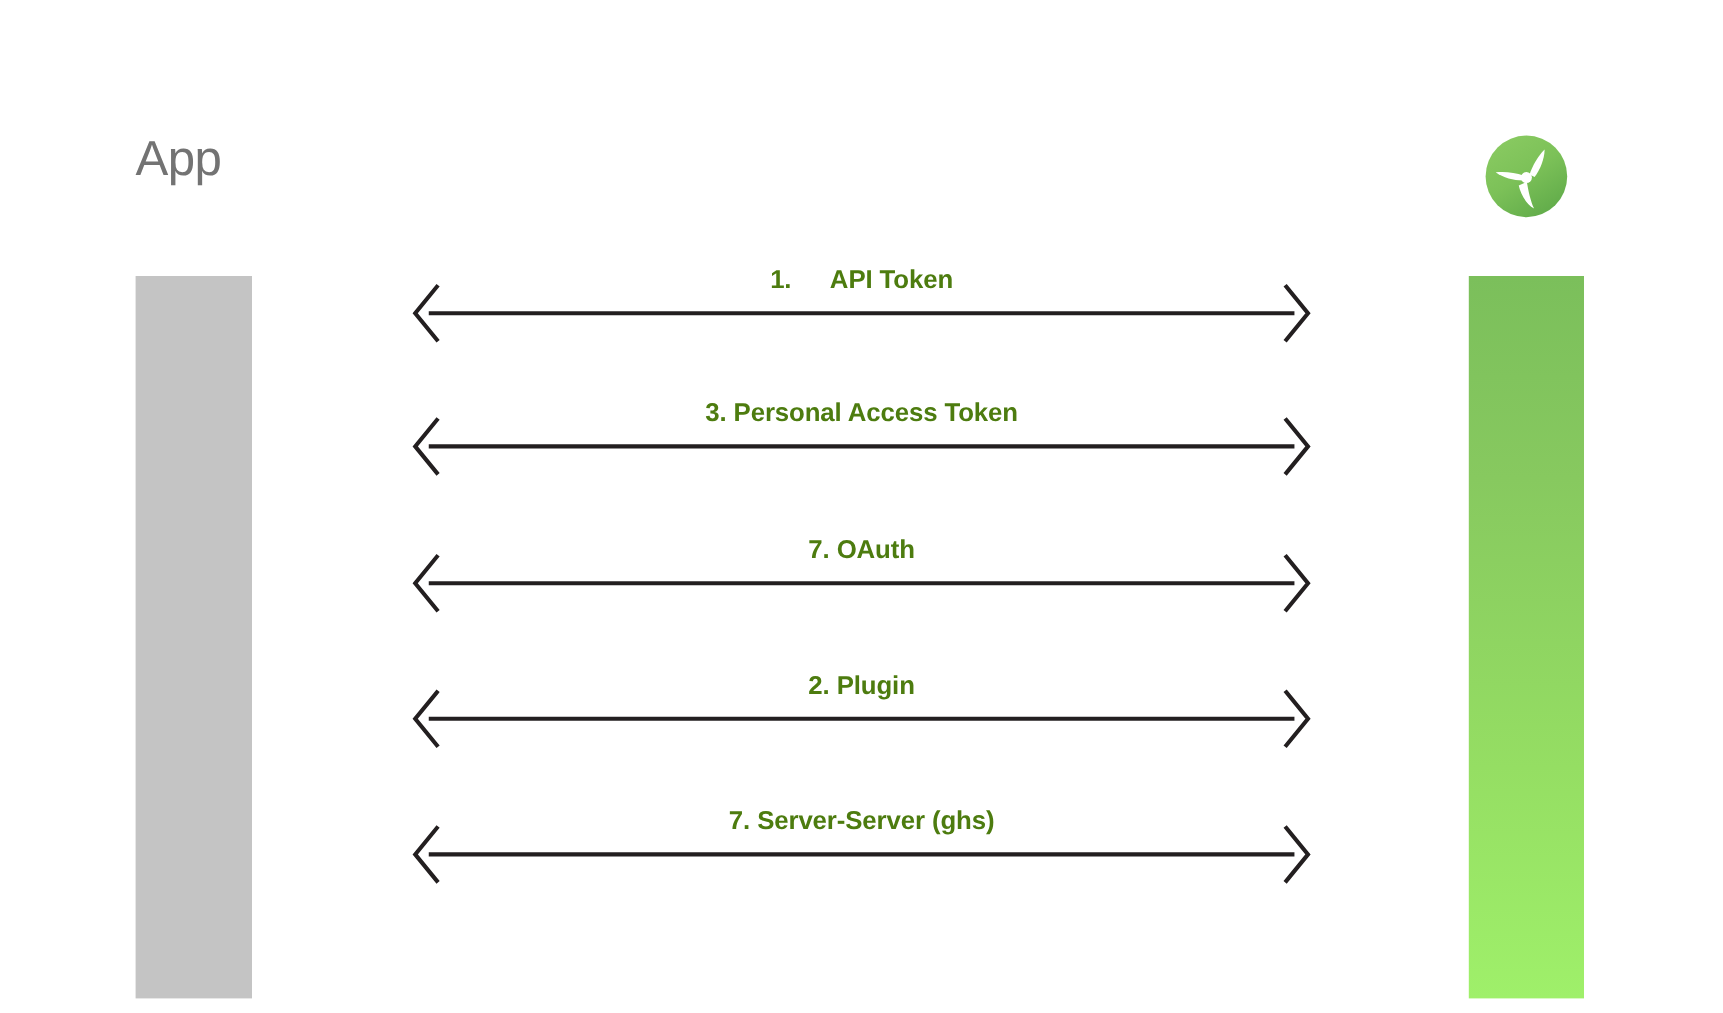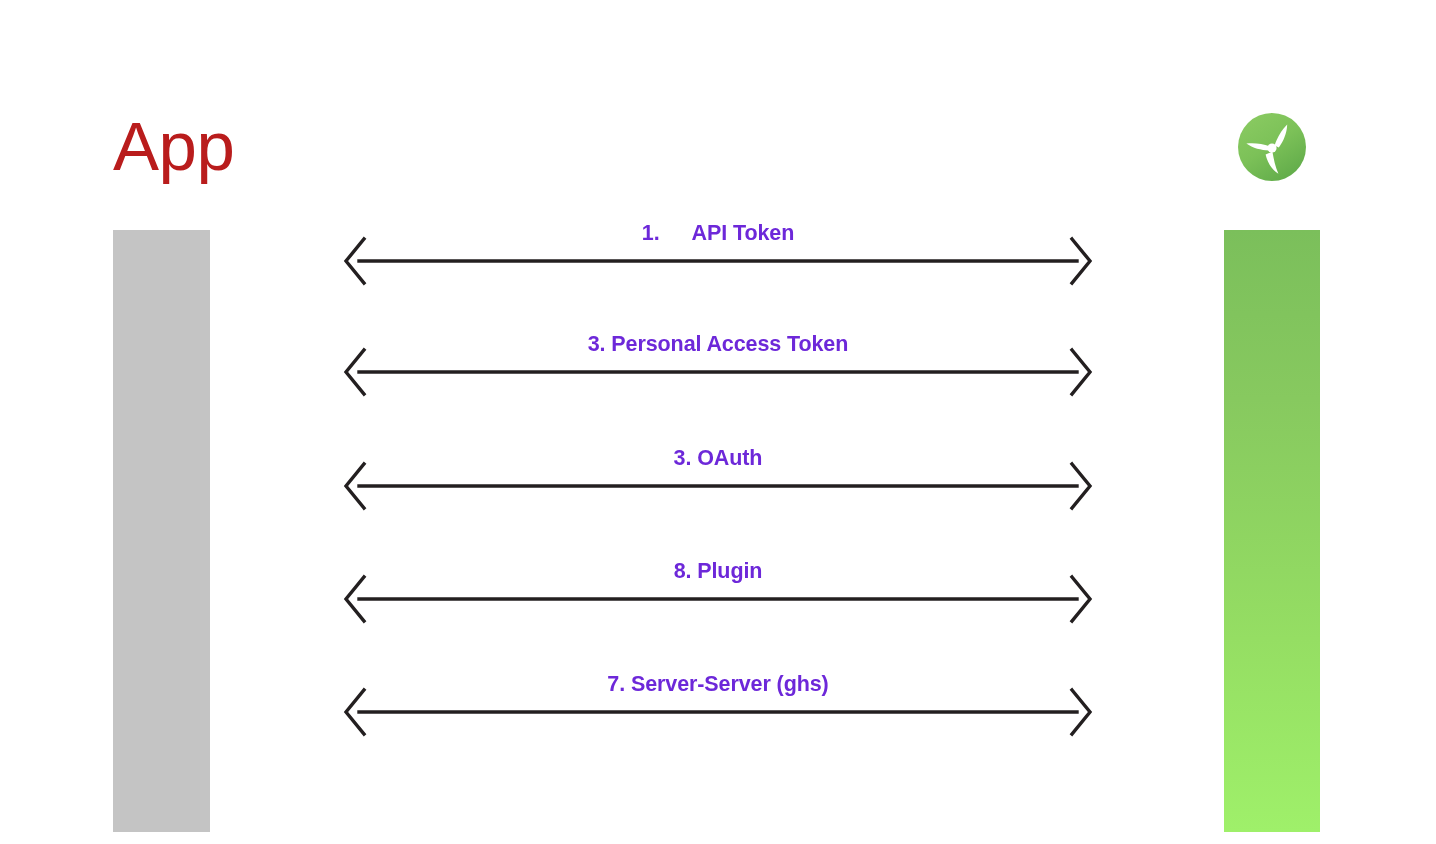--- a/index.html
+++ b/index.html
@@ -17,23 +17,23 @@
     height: 844px;
     background: #ffffff;
     overflow: hidden;
   }
 
   
   #app-title {
     position: absolute;
     left: 113px;
     top: 112px;
-    font-size: 69px;
+    font-size: 41px;
     font-weight: 400;
-    color: #b91c1c;
+    color: #737373;
     letter-spacing: -0.5px;
     line-height: 1;
     white-space: nowrap;
   }
   #app-lifeline {
     position: absolute;
     left: 113px;
     top: 230px;
     width: 97px;
     height: 602px;
@@ -66,21 +66,21 @@
     height: 0;
   }
   .message-label {
     position: absolute;
     left: 0;
     bottom: 14px;
     width: 754px;
     text-align: center;
     font-size: 21.5px;
     font-weight: 700;
-    color: #6d28d9;
+    color: #4d7c0f;
     letter-spacing: -0.1px;
     white-space: pre;
     line-height: 1.2;
   }
   .message-arrow {
     position: absolute;
     left: 0;
     top: -26px;
     width: 754px;
     height: 52px;
@@ -140,34 +140,34 @@
         <g fill="none" stroke="#231f20" stroke-width="3.4" stroke-linecap="square" stroke-linejoin="miter">
           <line x1="18" y1="26" x2="736" y2="26"></line>
           <polyline points="23,4 5,26 23,48"></polyline>
           <polyline points="731,4 749,26 731,48"></polyline>
         </g>
       </svg>
     </div>
   </div>
 
   <div class="message" style="top:486px;">
-    <div class="message-label">3. OAuth</div>
+    <div class="message-label">7. OAuth</div>
     <div class="message-arrow">
       <svg viewBox="0 0 754 52" xmlns="http://www.w3.org/2000/svg">
         <g fill="none" stroke="#231f20" stroke-width="3.4" stroke-linecap="square" stroke-linejoin="miter">
           <line x1="18" y1="26" x2="736" y2="26"></line>
           <polyline points="23,4 5,26 23,48"></polyline>
           <polyline points="731,4 749,26 731,48"></polyline>
         </g>
       </svg>
     </div>
   </div>
 
   <div class="message" style="top:599px;">
-    <div class="message-label">8. Plugin</div>
+    <div class="message-label">2. Plugin</div>
     <div class="message-arrow">
       <svg viewBox="0 0 754 52" xmlns="http://www.w3.org/2000/svg">
         <g fill="none" stroke="#231f20" stroke-width="3.4" stroke-linecap="square" stroke-linejoin="miter">
           <line x1="18" y1="26" x2="736" y2="26"></line>
           <polyline points="23,4 5,26 23,48"></polyline>
           <polyline points="731,4 749,26 731,48"></polyline>
         </g>
       </svg>
     </div>
   </div>

